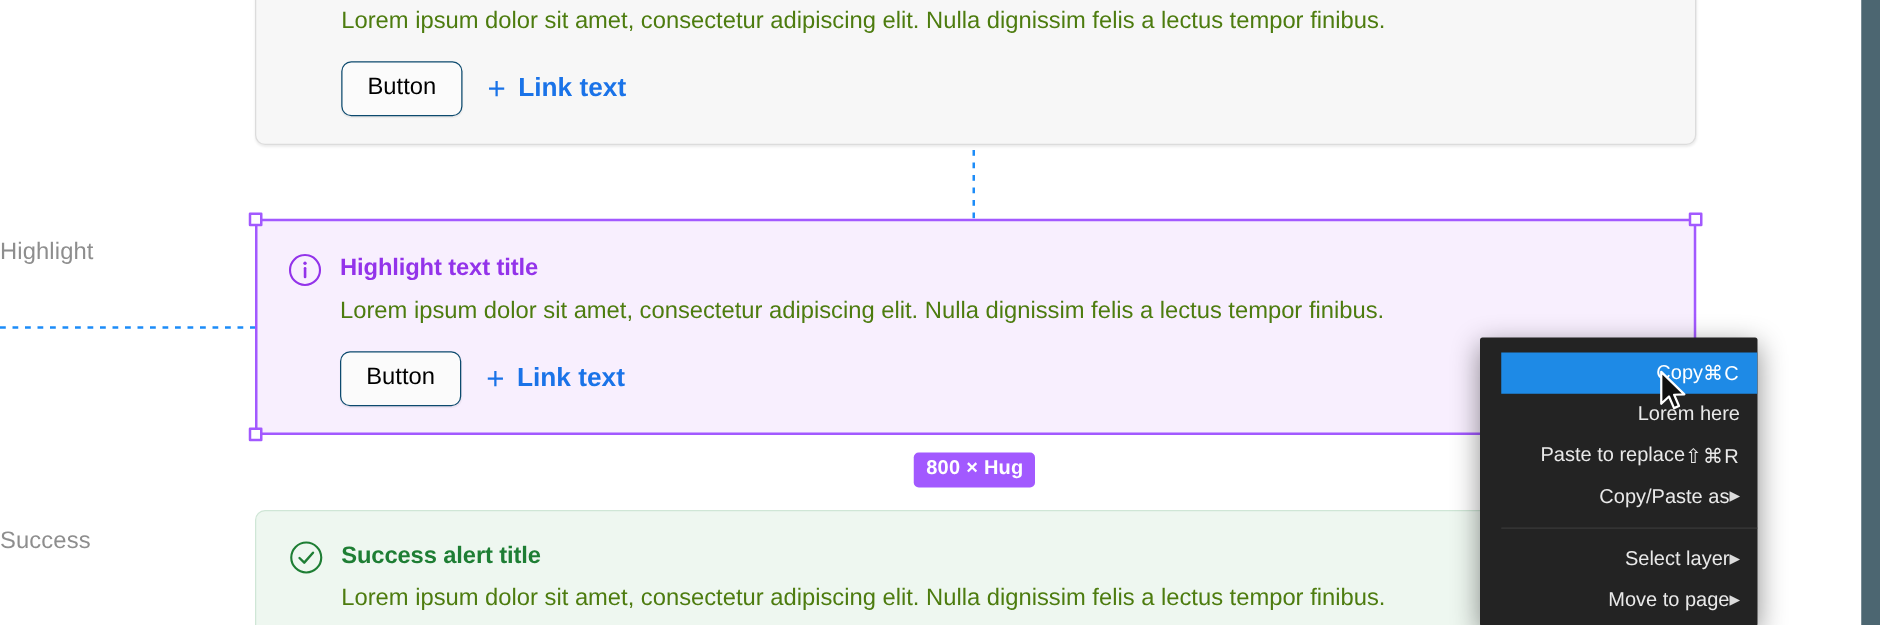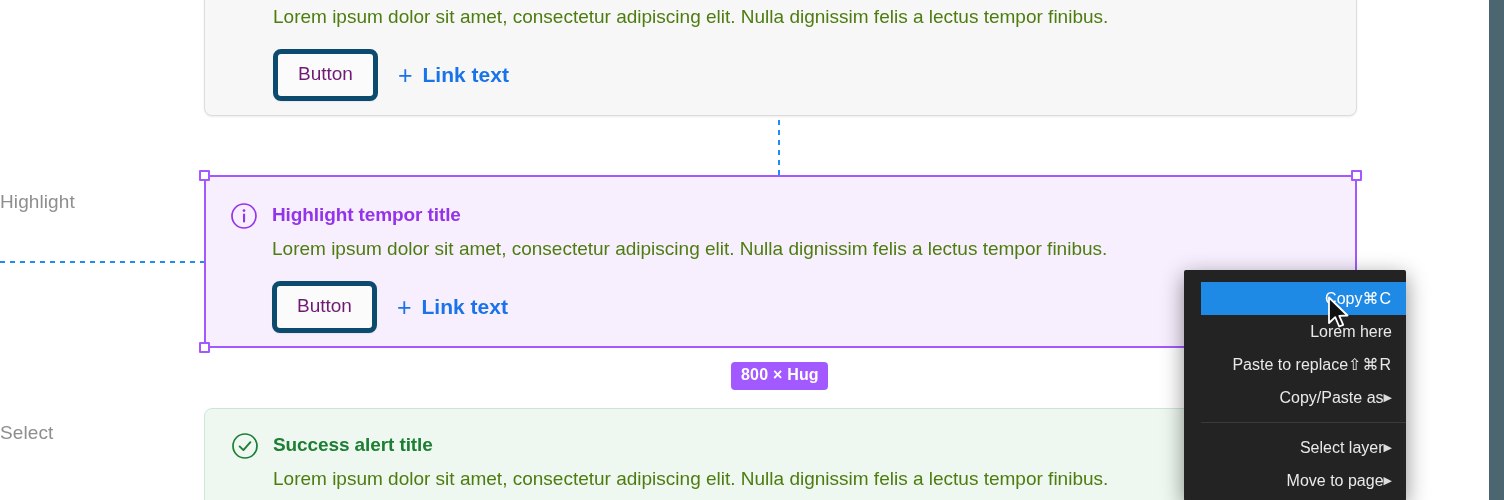--- a/index.html
+++ b/index.html
@@ -63,26 +63,26 @@
     margin-top: 6px;
     white-space: nowrap;
   }
   .alert-actions {
     display: flex;
     align-items: center;
     margin-top: 18px;
     gap: 20px;
   }
   .btn {
-    border: 5px solid #0c4a6e;
+    border: 1px solid #0c4a6e;
     background: #fbfbfb;
     border-radius: 8px;
     padding: 9px 20px 11px 20px;
     font-size: 19px;
-    color: #701a75;
+    color: #000000;
     font-family: "Liberation Sans", sans-serif;
     line-height: 22px;
     box-shadow: 0 1px 1px rgba(0,0,0,0.06);
     cursor: pointer;
   }
   .link-wrap {
     display: flex;
     align-items: center;
     gap: 10px;
     cursor: pointer;
@@ -223,21 +223,21 @@
 </head>
 <body>
 
 <div id="root">
 
   <div class="guide-v"></div>
 
   <div class="guide-h"></div>
 
   <div class="row-label" style="left:0px; top:191px; width:156px;">Highlight</div>
-  <div class="row-label" style="left:0px; top:422px; width:156px;">Select</div>
+  <div class="row-label" style="left:0px; top:422px; width:156px;">Success</div>
 
   <div class="card dots" id="card-top">
     <div class="card-inner" style="padding-top:64px;">
       <div class="alert-row" style="padding-left:26px;">
         <div class="alert-icon" style="visibility:hidden;"></div>
         <div class="alert-body">
           <div class="alert-desc">Lorem ipsum dolor sit amet, consectetur adipiscing elit. Nulla dignissim felis a lectus tempor finibus.</div>
           <div class="alert-actions">
             <button class="btn">Button</button>
             <div class="link-wrap">
@@ -254,21 +254,21 @@
     <div class="card-inner">
       <div class="alert-row">
         <span class="alert-icon">
           <svg viewBox="0 0 28 28" width="28" height="28">
             <circle cx="14" cy="14" r="12" fill="none" stroke="#9333ea" stroke-width="1.7"></circle>
             <circle cx="14" cy="8.6" r="1.35" fill="#9333ea"></circle>
             <rect x="13" y="11.6" width="2.1" height="9" rx="1" fill="#9333ea"></rect>
           </svg>
         </span>
         <div class="alert-body">
-          <div class="alert-title">Highlight tempor title</div>
+          <div class="alert-title">Highlight text title</div>
           <div class="alert-desc">Lorem ipsum dolor sit amet, consectetur adipiscing elit. Nulla dignissim felis a lectus tempor finibus.</div>
           <div class="alert-actions">
             <button class="btn">Button</button>
             <div class="link-wrap">
               <span class="plus-icon">+</span>
               <span class="link-text">Link text</span>
             </div>
           </div>
         </div>
       </div>

